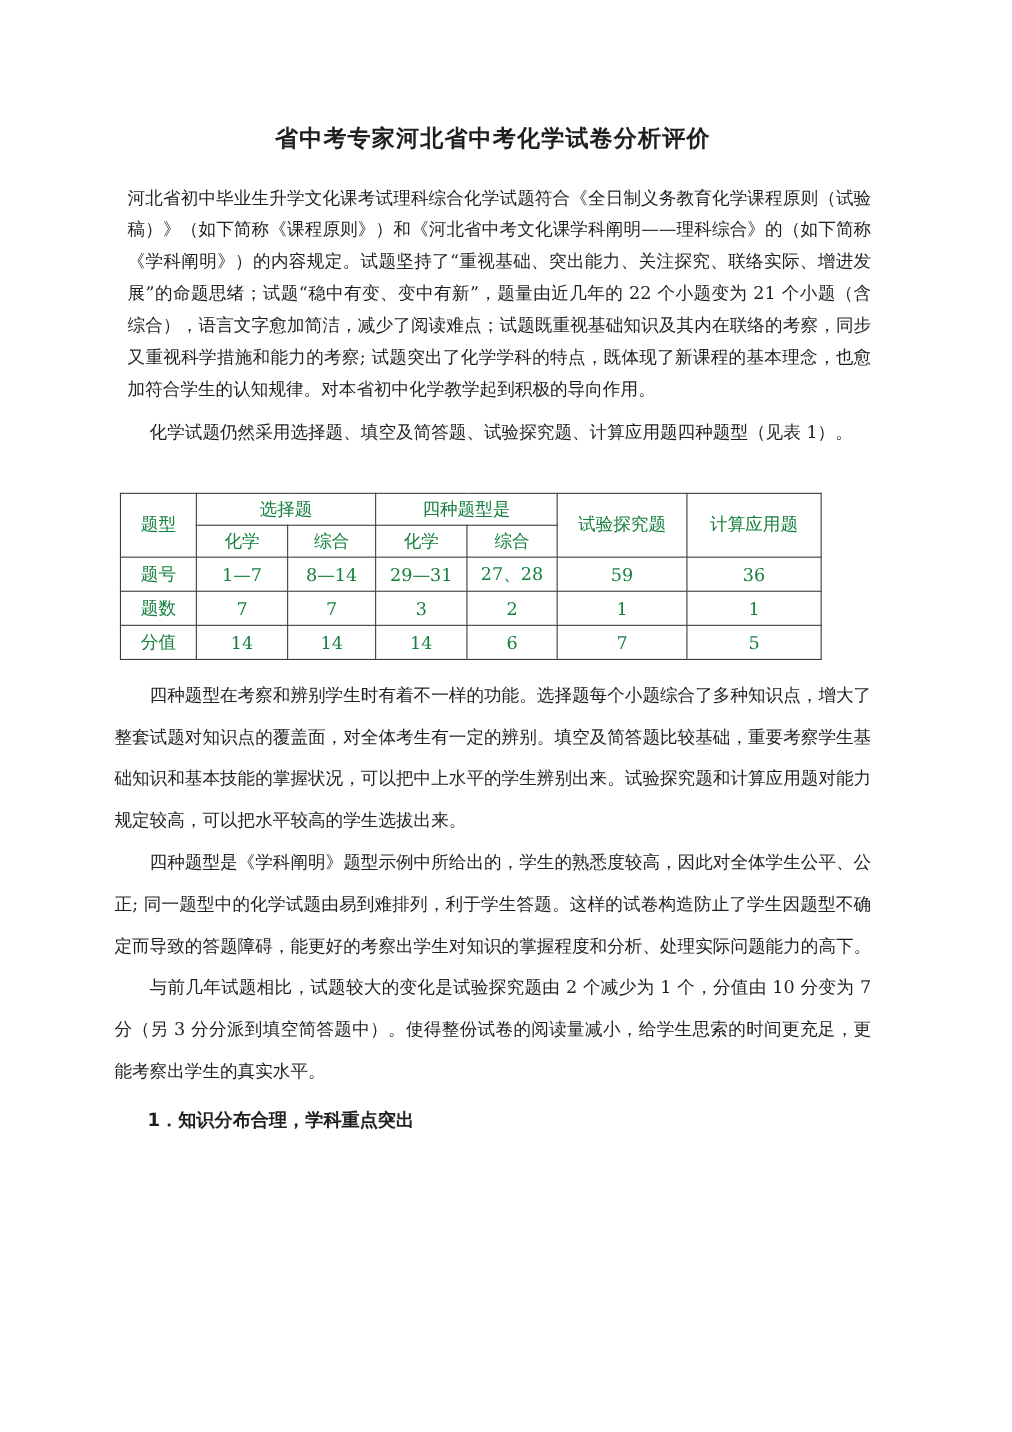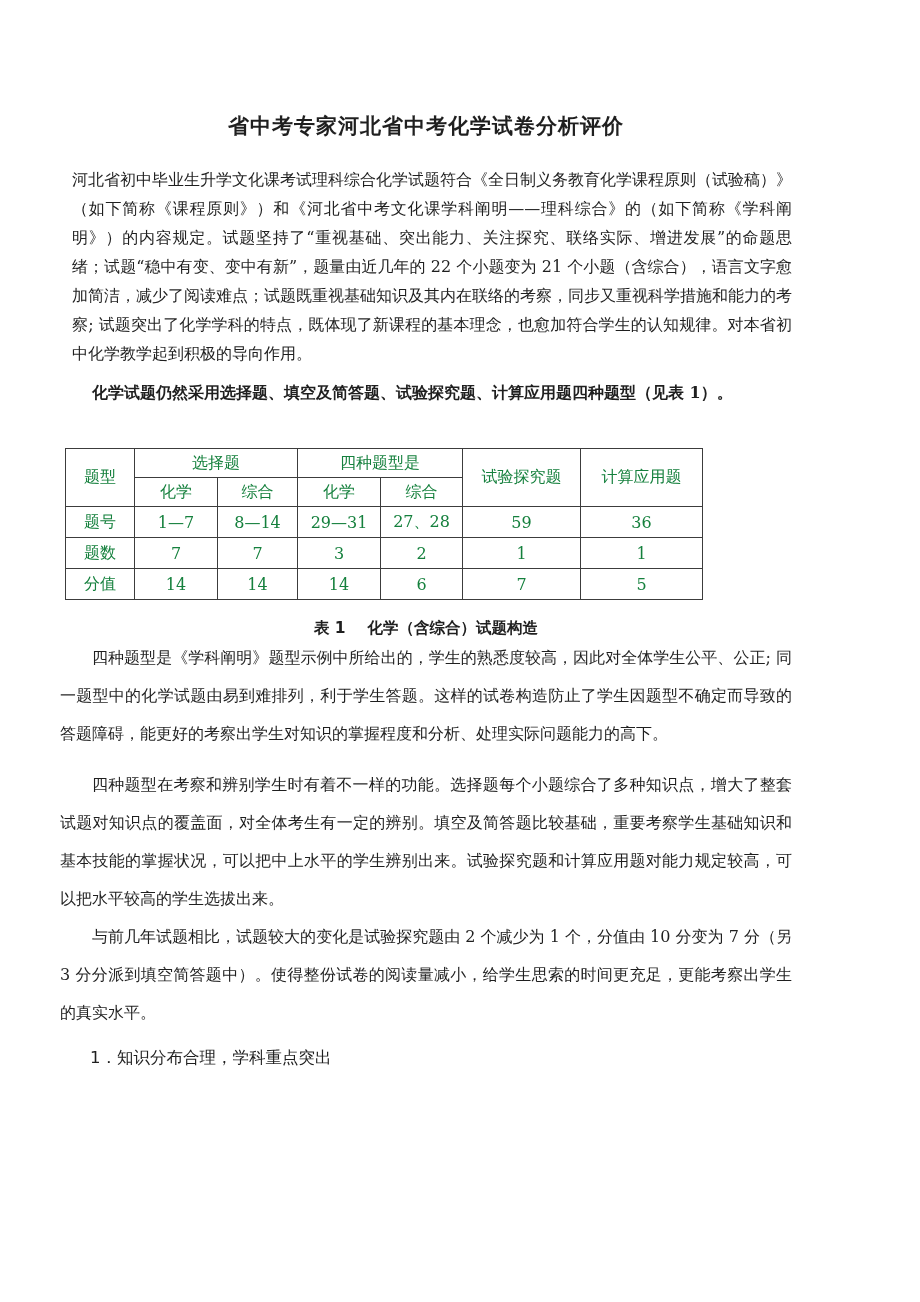--- a/index.html
+++ b/index.html
@@ -2,21 +2,21 @@
 <html><head>
 <meta charset="utf-8">
 <style>
   html, body { margin: 0; padding: 0; background: #ffffff; }
   .page {
     position: relative;
     width: 920px;
     height: 1302px;
     background: #ffffff;
     box-sizing: border-box;
-    padding: 0 128px 0 60px;
+    padding: 0 128px 0 104px;
     overflow: hidden;
     color: #1f1f1f;
     font-family: "DejaVu Serif", "Liberation Serif", serif;
   }
   .doc-title {
     margin: 112px 0 0 0;
     font-family: "DejaVu Sans", "Liberation Sans", sans-serif;
     font-size: 21px;
     font-weight: bold;
     text-align: center;
@@ -34,21 +34,20 @@
     font-family: "DejaVu Sans", "Liberation Sans", sans-serif;
     font-size: 21px;
     font-weight: bold;
     letter-spacing: 2px;
   }
   .lead-para {
     margin: 14px 0 0 0;
     font-size: 16px;
     line-height: 22px;
     text-indent: 32px;
-    font-weight: bold;
   }
   table.q-table {
     margin: 44px 0 0 5px;
     border-collapse: collapse;
     table-layout: fixed;
     width: 637px;
     font-size: 16px;
     color: #15803d;
   }
   table.q-table td, table.q-table th {
@@ -75,21 +74,21 @@
     text-indent: 32px;
     text-align: justify;
   }
   .body-para.first { margin-top: 13px; }
   .section-heading.second { margin-top: 7px; }
   .sub-point {
     margin: 15px 0 12px 0;
     padding-left: 30px;
     font-family: "DejaVu Sans", "Liberation Sans", sans-serif;
     font-size: 16.5px;
-    font-weight: normal;
+    font-weight: bold;
   }
 </style>
 </head>
 <body>
 
 <div class="page">
 
   <div class="doc-title">省中考专家河北省中考化学试卷分析评价</div>
 
   <p class="intro">河北省初中毕业生升学文化课考试理科综合化学试题符合《全日制义务教育化学课程原则（试验稿）》（如下简称《课程原则》）和《河北省中考文化课学科阐明——理科综合》的（如下简称《学科阐明》）的内容规定。试题坚持了“重视基础、突出能力、关注探究、联络实际、增进发展”的命题思绪；试题“稳中有变、变中有新”，题量由近几年的 22 个小题变为 21 个小题（含综合），语言文字愈加简洁，减少了阅读难点；试题既重视基础知识及其内在联络的考察，同步又重视科学措施和能力的考察; 试题突出了化学学科的特点，既体现了新课程的基本理念，也愈加符合学生的认知规律。对本省初中化学教学起到积极的导向作用。</p>
@@ -144,24 +143,21 @@
         <td>14</td>
         <td>14</td>
         <td>14</td>
         <td>6</td>
         <td>7</td>
         <td>5</td>
       </tr>
     </tbody>
   </table>
 
-  <div class="table-caption">
-    <span>表 1</span><span class="cap-text">化学（含综合）试题构造</span>
-  </div>
 
+  <p class="body-para first">四种题型在考察和辨别学生时有着不一样的功能。选择题每个小题综合了多种知识点，增大了整套试题对知识点的覆盖面，对全体考生有一定的辨别。填空及简答题比较基础，重要考察学生基础知识和基本技能的掌握状况，可以把中上水平的学生辨别出来。试验探究题和计算应用题对能力规定较高，可以把水平较高的学生选拔出来。</p>
   <p class="body-para">四种题型是《学科阐明》题型示例中所给出的，学生的熟悉度较高，因此对全体学生公平、公正; 同一题型中的化学试题由易到难排列，利于学生答题。这样的试卷构造防止了学生因题型不确定而导致的答题障碍，能更好的考察出学生对知识的掌握程度和分析、处理实际问题能力的高下。</p>
-  <p class="body-para first">四种题型在考察和辨别学生时有着不一样的功能。选择题每个小题综合了多种知识点，增大了整套试题对知识点的覆盖面，对全体考生有一定的辨别。填空及简答题比较基础，重要考察学生基础知识和基本技能的掌握状况，可以把中上水平的学生辨别出来。试验探究题和计算应用题对能力规定较高，可以把水平较高的学生选拔出来。</p>
   <p class="body-para">与前几年试题相比，试题较大的变化是试验探究题由 2 个减少为 1 个，分值由 10 分变为 7 分（另 3 分分派到填空简答题中）。使得整份试卷的阅读量减小，给学生思索的时间更充足，更能考察出学生的真实水平。</p>
 
 
   <div class="sub-point">1．知识分布合理，学科重点突出</div>
 
 </div>
 
 </body></html>

